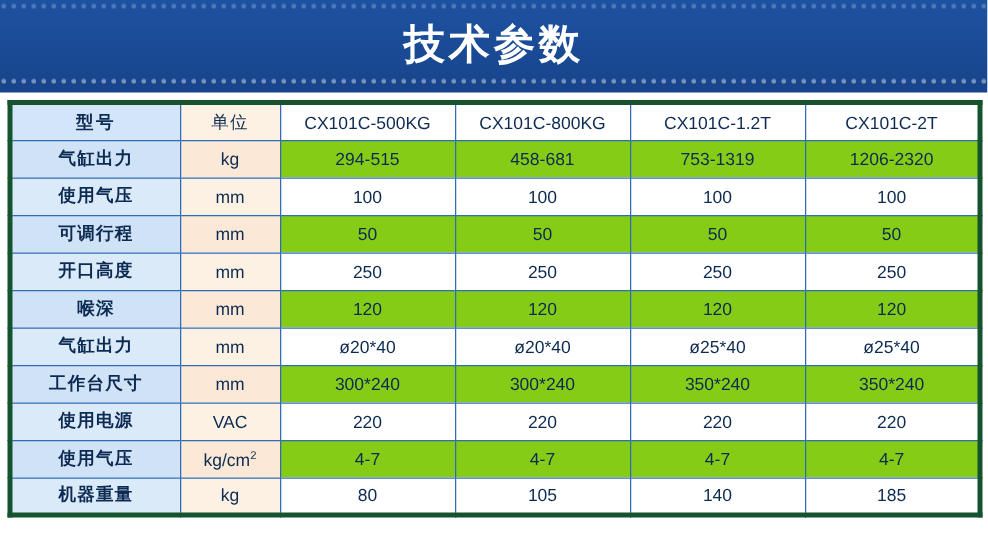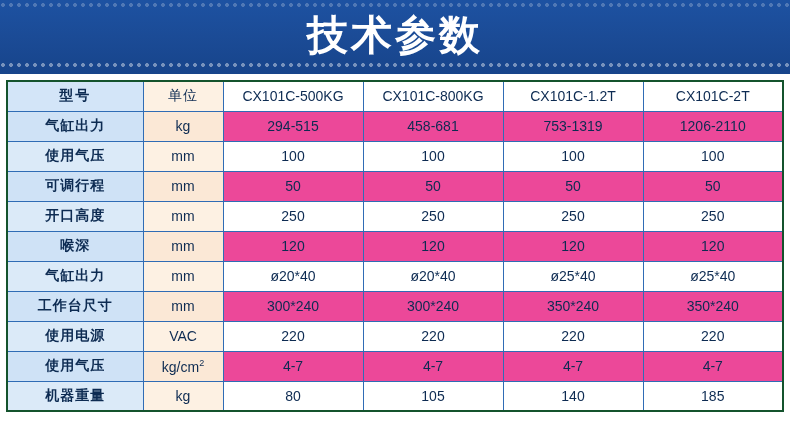--- a/index.html
+++ b/index.html
@@ -29,21 +29,21 @@
     background: linear-gradient(to bottom, #1d52a2 0%, #1b4b96 50%, #17448b 100%);
     overflow: hidden;
   }
   .banner-title {
     position: absolute;
     left: 0;
     right: 0;
     top: 14px;
     text-align: center;
     color: #ffffff;
-    font-size: 41px;
+    font-size: 33px;
     font-weight: bold;
     letter-spacing: 3px;
     line-height: 42px;
   }
   
   .banner-dots {
     position: absolute;
     left: 0;
     bottom: 2px;
     width: 100%;
@@ -61,21 +61,21 @@
   }
   
   .table-wrap {
     padding: 6px 6px 4px 6px;
     box-sizing: border-box;
   }
   table.spec {
     width: 778px;
     border-collapse: collapse;
     table-layout: fixed;
-    border: 2px solid #14532d;
+    border: 4px solid #14532d;
   }
   table.spec td {
     border: 1px solid #2f6cb5;
     height: 30px;
     text-align: center;
     vertical-align: middle;
     font-size: 14px;
     color: #0d2b52;
     padding: 0 2px;
     box-sizing: border-box;
@@ -94,21 +94,21 @@
     background: #fdf1e3;
     font-size: 14px;
     color: #2a2a2a;
   }
   td.val {
     background: #ffffff;
     font-size: 14px;
     color: #1a1a1a;
   }
   tr.alt td.val {
-    background: #ec4899;
+    background: #84cc16;
   }
   tr.alt td.label {
     background: #cfe2f6;
     margin-top: 35px;
   }
   tr.alt td.unit {
     background: #fbe8d6;
   }
   td.head-label {
     background: #d3e5f8;
@@ -163,21 +163,21 @@
           <td class="head-val">CX101C-1.2T</td>
           <td class="head-val">CX101C-2T</td>
         </tr>
 
         <tr class="alt">
           <td class="label">气缸出力</td>
           <td class="unit">kg</td>
           <td class="val">294-515</td>
           <td class="val">458-681</td>
           <td class="val">753-1319</td>
-          <td class="val">1206-2110</td>
+          <td class="val">1206-2320</td>
         </tr>
 
         <tr>
           <td class="label">使用气压</td>
           <td class="unit">mm</td>
           <td class="val">100</td>
           <td class="val">100</td>
           <td class="val">100</td>
           <td class="val">100</td>
         </tr>

